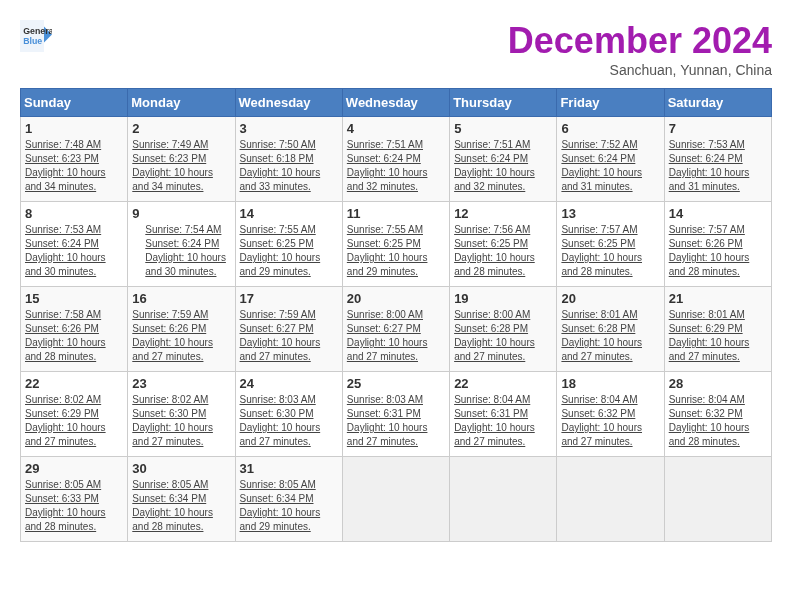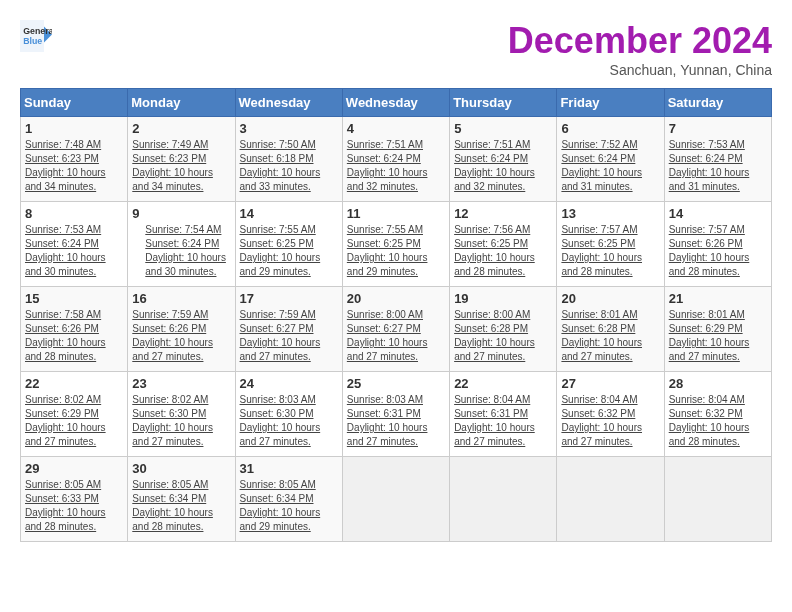--- a/index.html
+++ b/index.html
@@ -295,21 +295,21 @@
 and 27 minutes.</div>
         </td>
         <td>
           <span class="day-number">22</span>
           <div class="day-info" style="white-space: pre-line;">Sunrise: 8:04 AM
 Sunset: 6:31 PM
 Daylight: 10 hours
 and 27 minutes.</div>
         </td>
         <td>
-          <span class="day-number">27</span>
+          <span class="day-number">18</span>
           <div class="day-info" style="white-space: pre-line;">Sunrise: 8:04 AM
 Sunset: 6:32 PM
 Daylight: 10 hours
 and 27 minutes.</div>
         </td>
         <td>
           <span class="day-number">28</span>
           <div class="day-info" style="white-space: pre-line;">Sunrise: 8:04 AM
 Sunset: 6:32 PM
 Daylight: 10 hours

